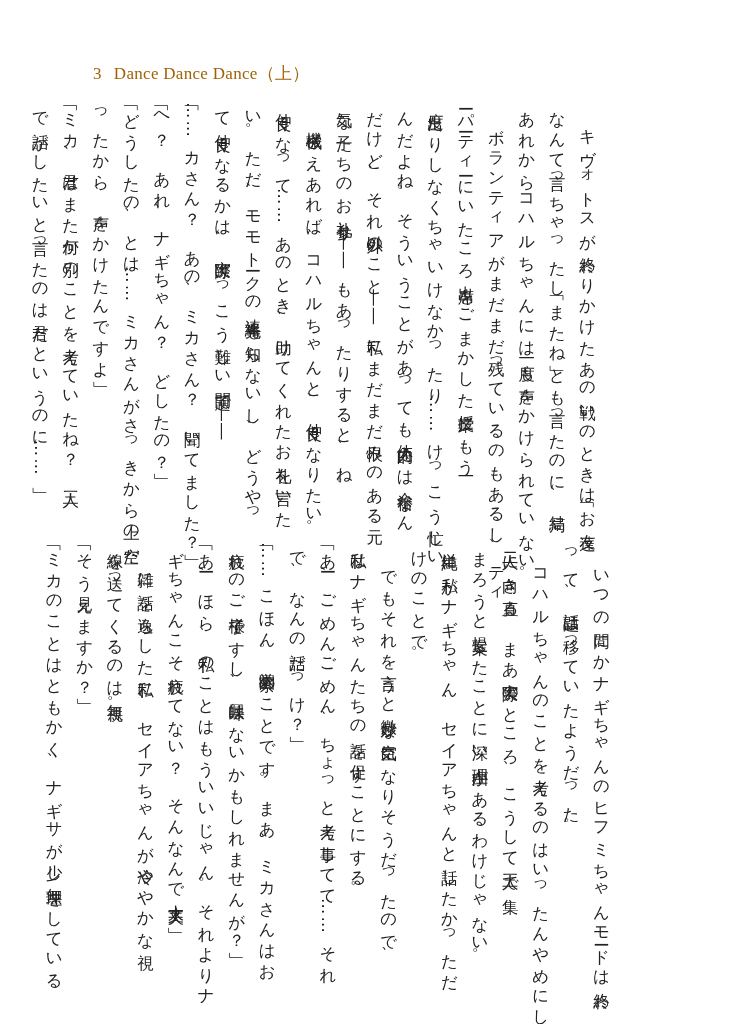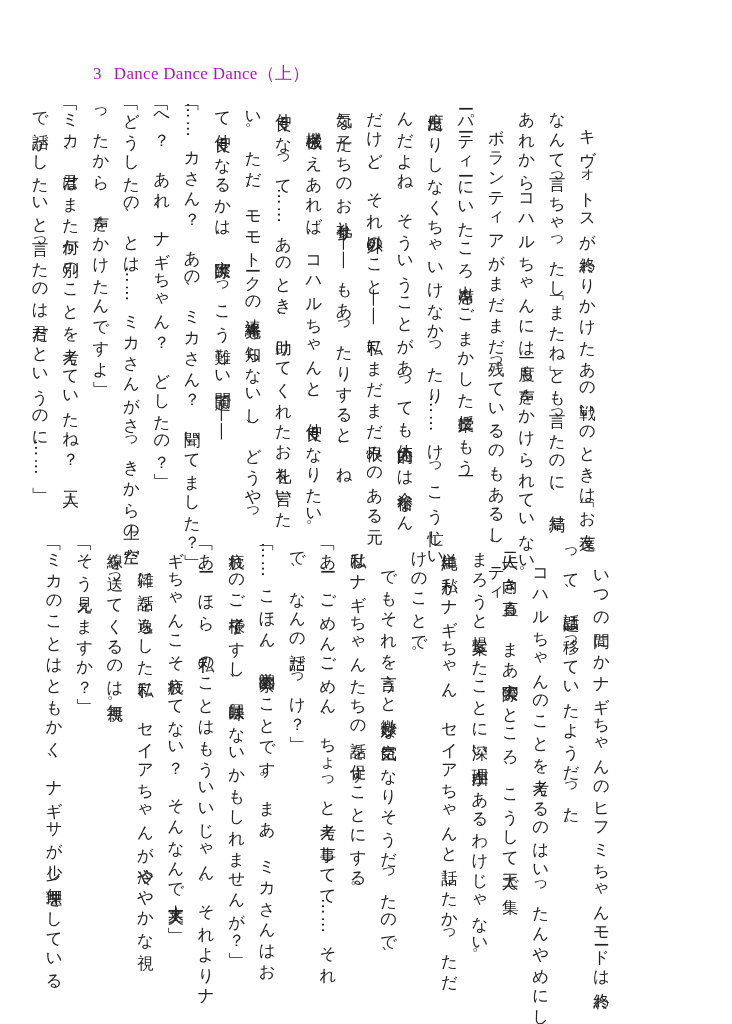--- a/index.html
+++ b/index.html
@@ -15,21 +15,21 @@
       font-family: "DejaVu Serif", "Liberation Serif", serif;
       color: #222222;
     }
     .running-head {
       position: absolute;
       left: 93px;
       top: 62px;
       font-family: "Liberation Serif", "DejaVu Serif", serif;
       font-size: 17px;
       letter-spacing: 0.3px;
-      color: #a21caf;
+      color: #a16207;
       white-space: nowrap;
     }
     .running-head .chap-num {
       margin-right: 12px;
     }
     .block {
       position: absolute;
       writing-mode: vertical-rl;
       -webkit-writing-mode: vertical-rl;
       font-size: 16.4px;

